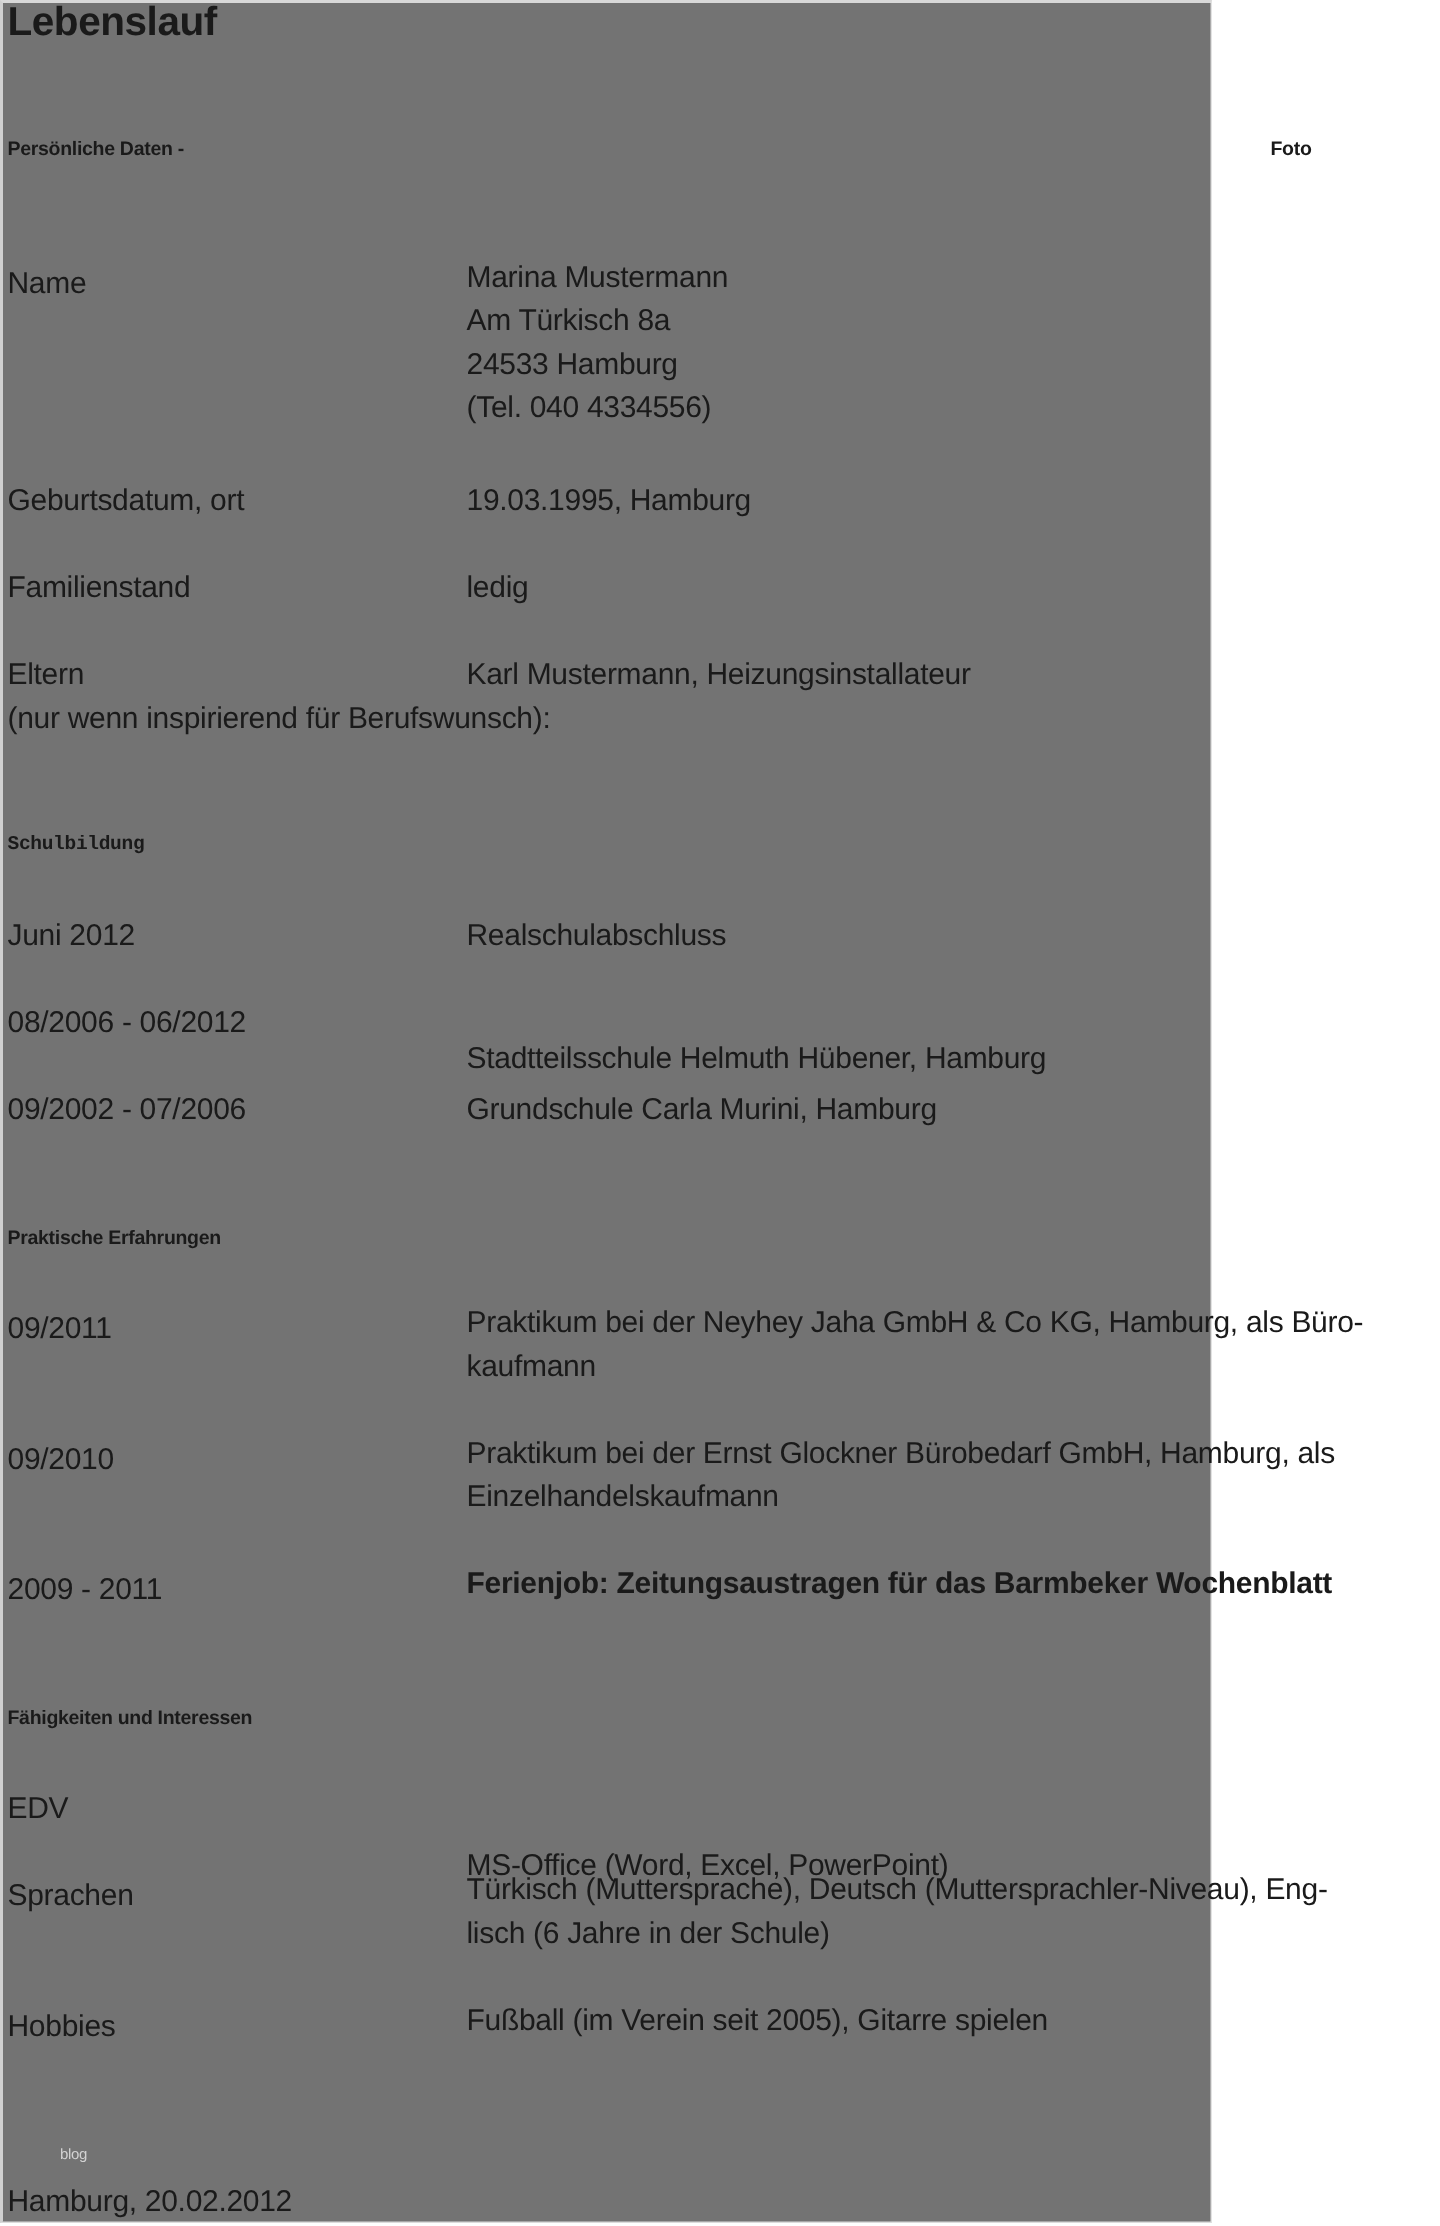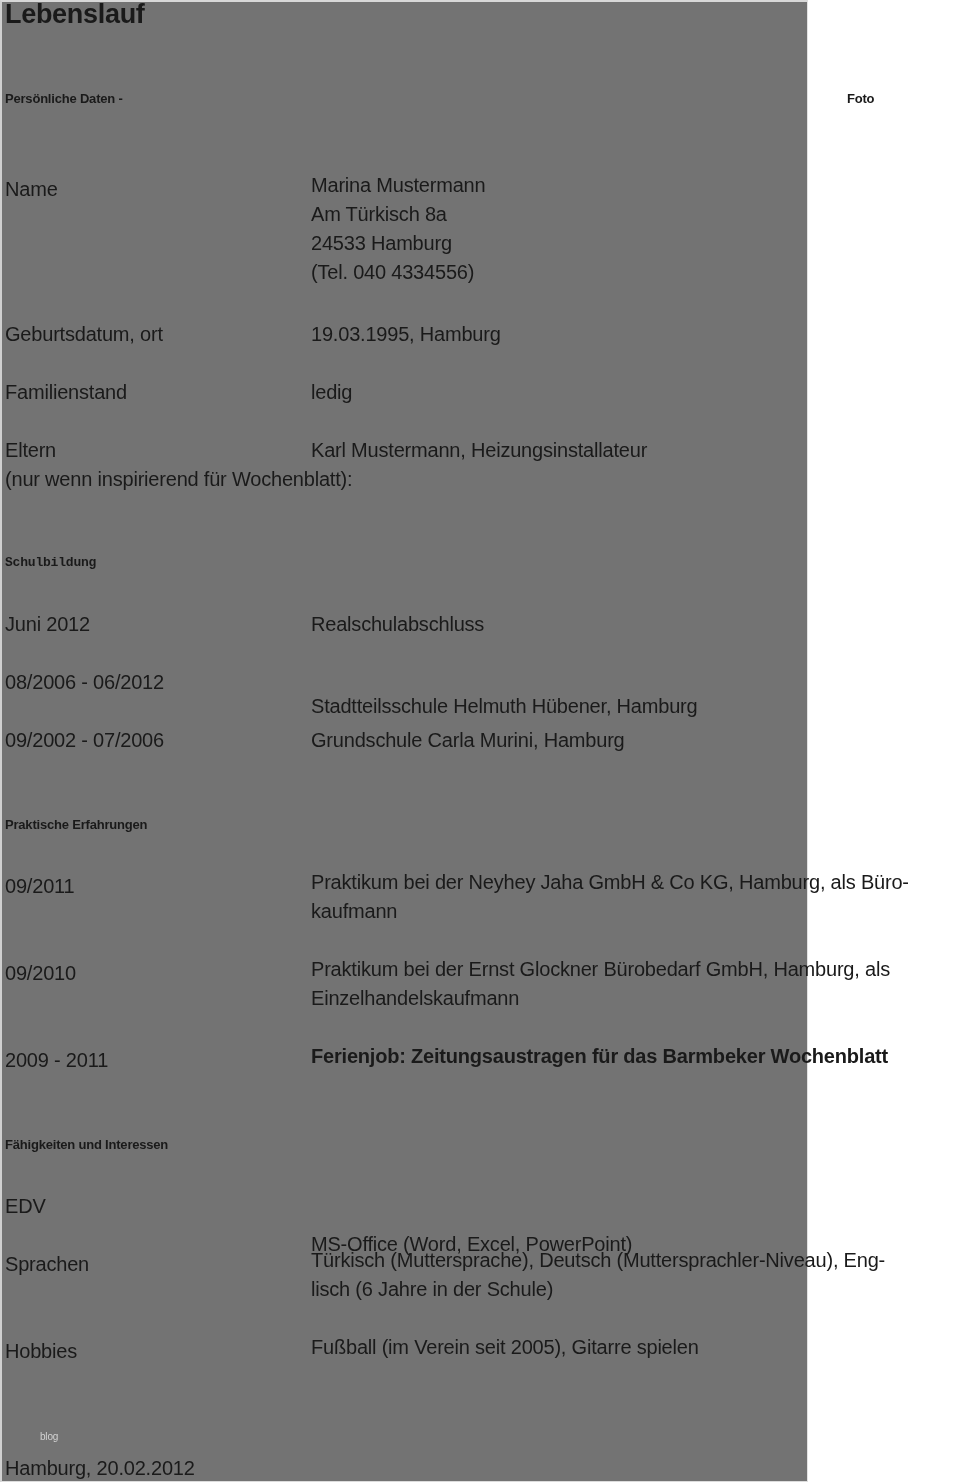--- a/index.html
+++ b/index.html
@@ -68,21 +68,21 @@
   </div>
 
   <div class="abs label" style="top:321px;">Geburtsdatum,  ort</div>
   <div class="abs value" style="top:321px;">19.03.1995, Hamburg</div>
 
   <div class="abs label" style="top:379px;">Familienstand</div>
   <div class="abs value" style="top:379px;">ledig</div>
 
   <div class="abs label" style="top:437px;">Eltern</div>
   <div class="abs value" style="top:437px;">Karl Mustermann, Heizungsinstallateur</div>
-  <div class="abs label" style="top:466px;">(nur wenn inspirierend für Wochenblatt):</div>
+  <div class="abs label" style="top:466px;">(nur wenn inspirierend für Berufswunsch):</div>
 
   <div class="abs heading" style="top:553px;font-family:Liberation Mono, monospace;">Schulbildung</div>
 
   <div class="abs label" style="top:611px;">Juni 2012</div>
   <div class="abs value" style="top:611px;">Realschulabschluss</div>
 
   <div class="abs label" style="top:669px;">08/2006 - 06/2012</div>
   <div class="abs value" style="top:693px;text-align:right;">Stadtteilsschule Helmuth Hübener, Hamburg</div>
 
   <div class="abs label" style="top:727px;">09/2002 - 07/2006</div>

